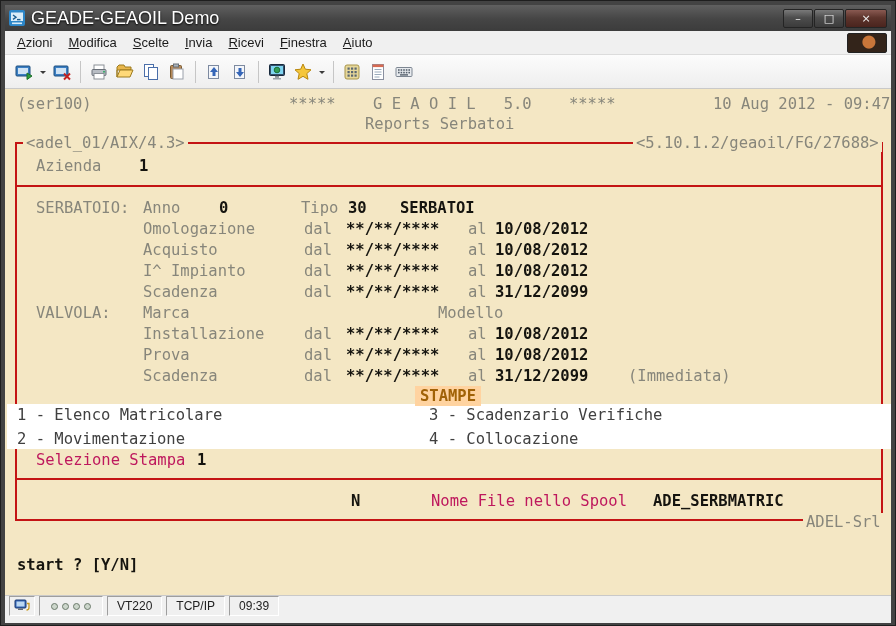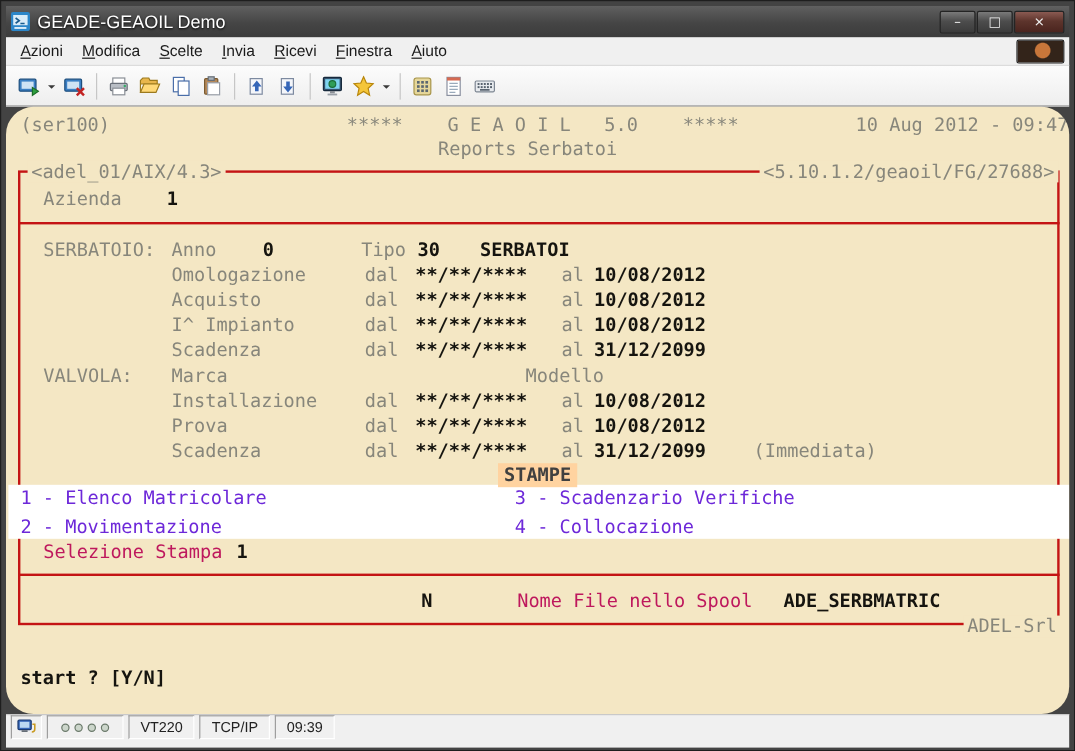--- a/index.html
+++ b/index.html
@@ -12,21 +12,21 @@
     font-family:"Liberation Sans", sans-serif;
     border:1px solid #1e1e1e;
   }
   
   .titlebar {
     height:26px; display:flex; align-items:center;
     background:linear-gradient(180deg,#606060,#454545 55%,#3c3c3c);
     padding:0 4px;
   }
   .app-icon { width:16px; height:16px; margin-right:6px; display:inline-flex; }
-  .title-text { color:#ffffff; font-size:15px; text-shadow:0 1px 2px #000; }
+  .title-text { color:#ffffff; font-size:18px; text-shadow:0 1px 2px #000; }
   .win-controls { margin-left:auto; display:flex; }
   .wbtn {
     width:30px; height:19px; margin-left:1px;
     border:1px solid #242424; border-radius:2px;
     background:linear-gradient(180deg,#7a7a7a,#4d4d4d 45%,#3b3b3b);
     color:#f0f0f0; font-size:11px; line-height:17px; text-align:center;
     font-family:"DejaVu Sans", sans-serif;
   }
   .wbtn.close { width:42px; background:linear-gradient(180deg,#8a5a52,#5d342c 45%,#4a241e); }
   
@@ -47,42 +47,42 @@
   .toolbar {
     height:34px; background:linear-gradient(180deg,#fcfcfc,#eeeeee);
     display:flex; align-items:center; padding:0 6px; border-bottom:1px solid #c9c9c9;
   }
   .tbtn { width:26px; height:26px; display:flex; align-items:center; justify-content:center; border-radius:3px; }
   .tdrop { width:12px; height:26px; display:flex; align-items:center; justify-content:center; }
   .caret { width:0; height:0; border:3px solid transparent; border-top-color:#3a3a3a; margin-top:4px; }
   .tsep { width:1px; height:22px; background:#c6c6c6; margin:0 5px; }
   
   .terminal {
-    position:relative; height:506px; background:#F4E7C4; overflow:hidden;border-radius:23px;
+    position:relative; height:506px; background:#F4E7C4; overflow:hidden;
   }
   .t {
     position:absolute; white-space:pre;
     font-family:"DejaVu Sans Mono", monospace;
     font-size:15.5px; line-height:18px; z-index:3;
   }
   .g { color:#87867B; }
-  .m { color:#6d28d9; }
+  .m { color:#404040; }
   .k { color:#be185d; }
   .b { color:#15140F; font-weight:bold; }
   .boxlabel { background:#F4E7C4; padding:0 3px; }
   .redbox {
     position:absolute; left:10px; top:53px; width:868px; height:379px;
     border:2px solid #C41414; z-index:1;
   }
   .redline { position:absolute; left:10px; width:868px; height:2px; background:#C41414; z-index:1; }
   .whiteband { position:absolute; left:2px; top:315px; width:884px; height:45px; background:#ffffff; z-index:2; }
   .stampe {
     position:absolute; top:297px; left:410px; z-index:3;
     font-family:"DejaVu Sans Mono", monospace; font-size:15.5px; font-weight:bold;
-    color:#404040; background:#FFD3A0; padding:1px 5px; white-space:pre;
+    color:#a16207; background:#FFD3A0; padding:1px 5px; white-space:pre;
   }
   
   .statusbar {
     height:28px; background:#f0f0f0; display:flex; 
     padding:0 4px; gap:4px; border-top:1px solid #c9c9c9;
   }
   .scell {
     height:20px; border:1px solid; border-color:#9e9e9e #ffffff #ffffff #9e9e9e;
     display:flex; align-items:center; justify-content:center;
     font-size:12px; color:#222; padding:0 9px; background:#f0f0f0;

